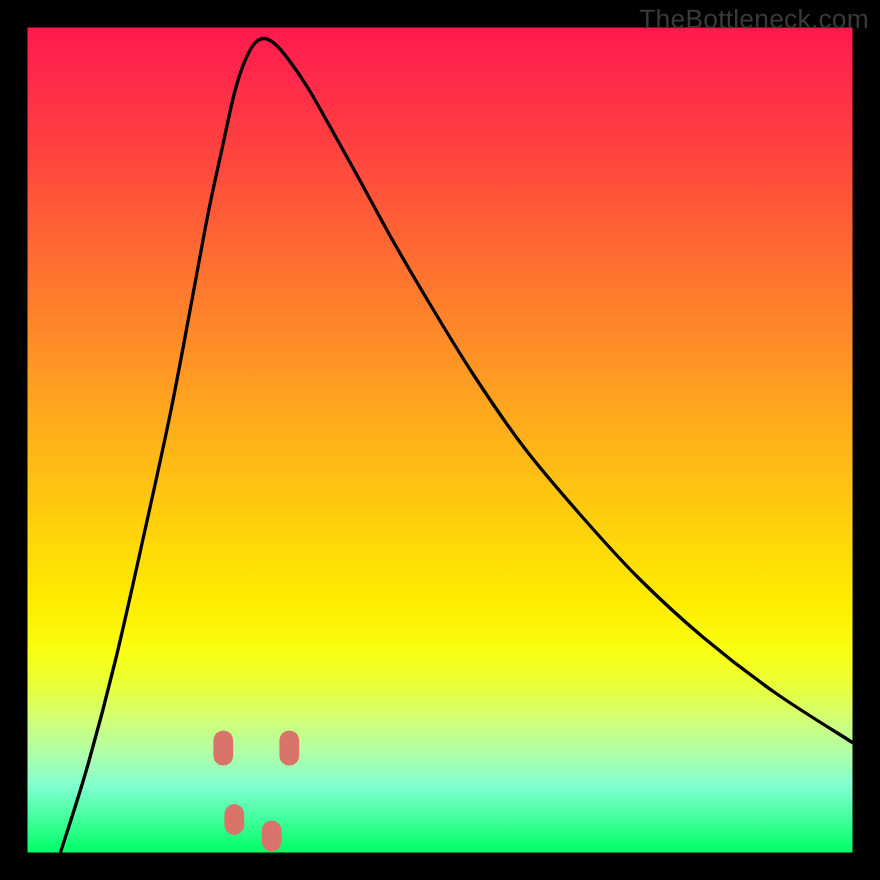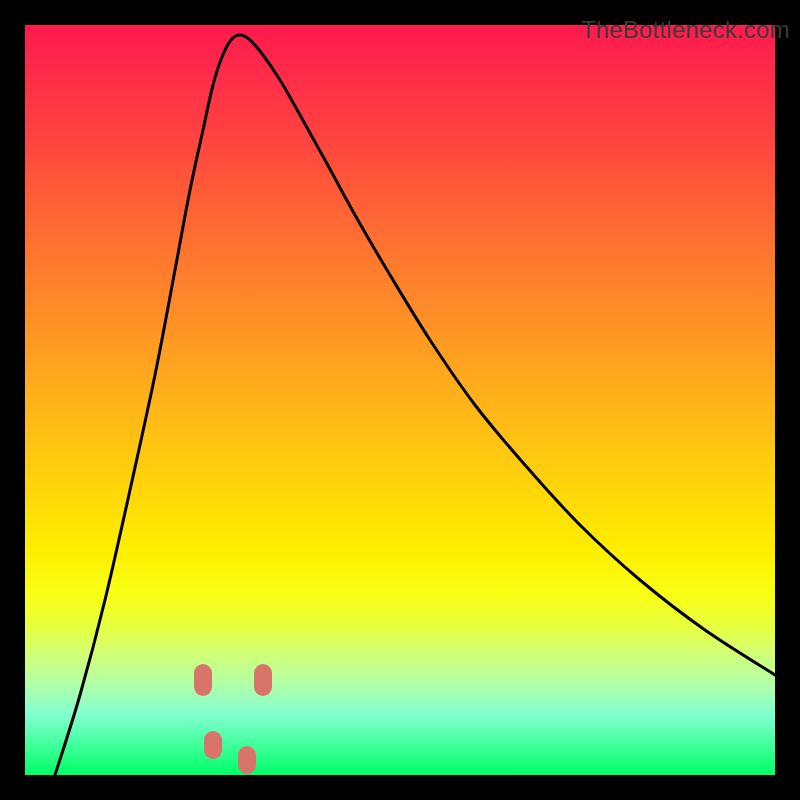--- a/index.html
+++ b/index.html
@@ -37,21 +37,20 @@
   }
   .watermark {
     position: absolute;
     top: 4px;
     right: 10px;
     color: #3a3a3a;
     font-size: 24px;
     font-weight: 500;
     letter-spacing: 0.2px;
     z-index: 5;
-    margin-top: 12px;
   }
   svg.curve {
     position: absolute;
     left: 25px;
     top: 25px;
     width: 750px;
     height: 750px;
     overflow: visible;
   }
   .marker {

